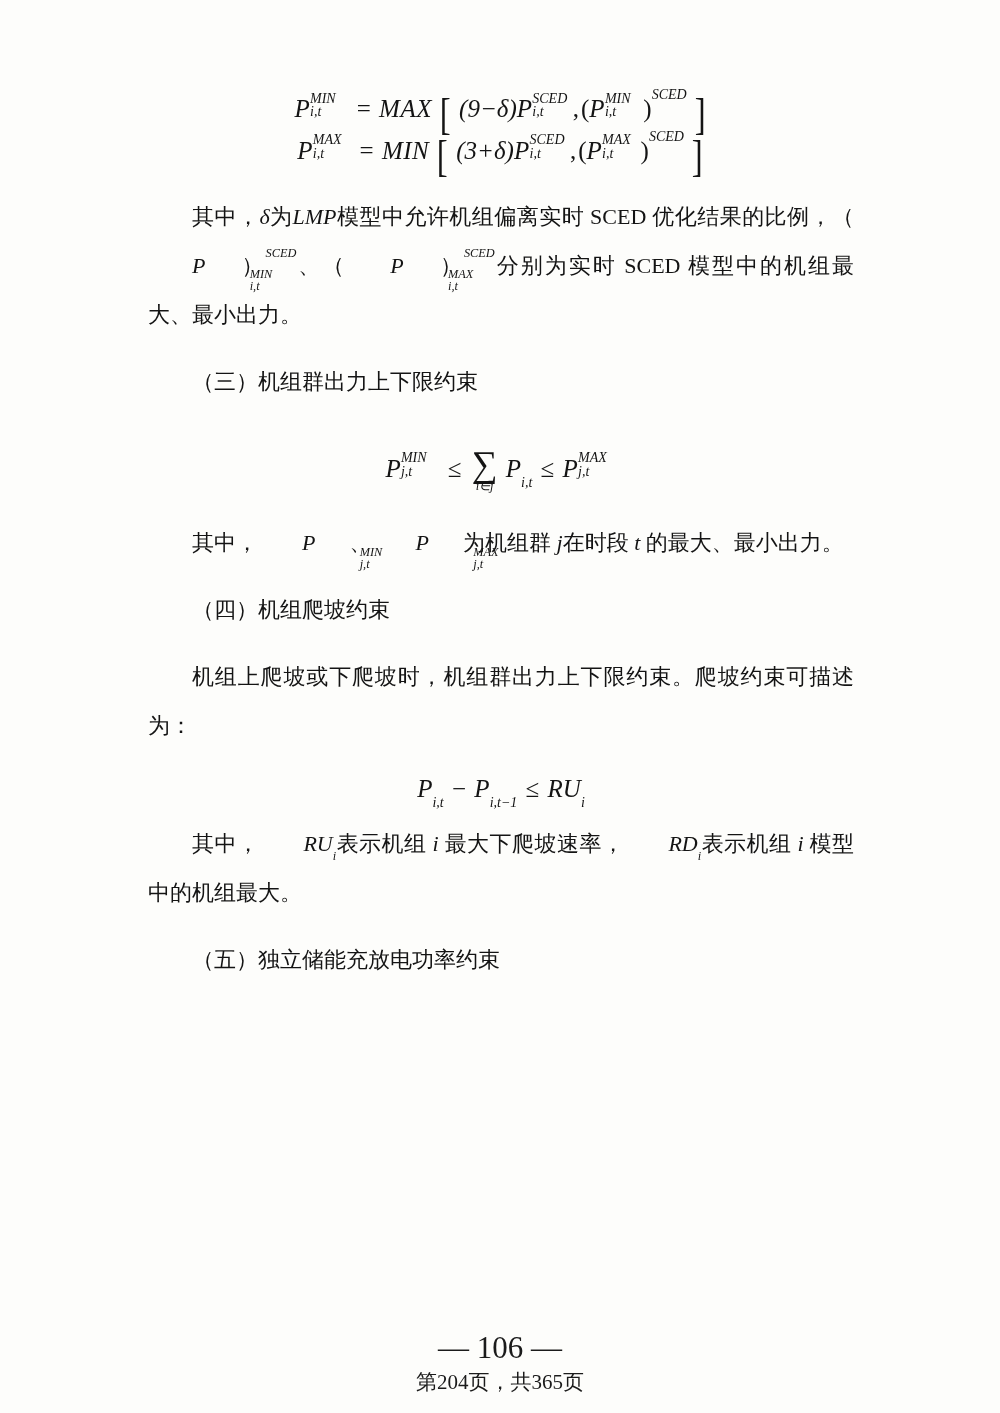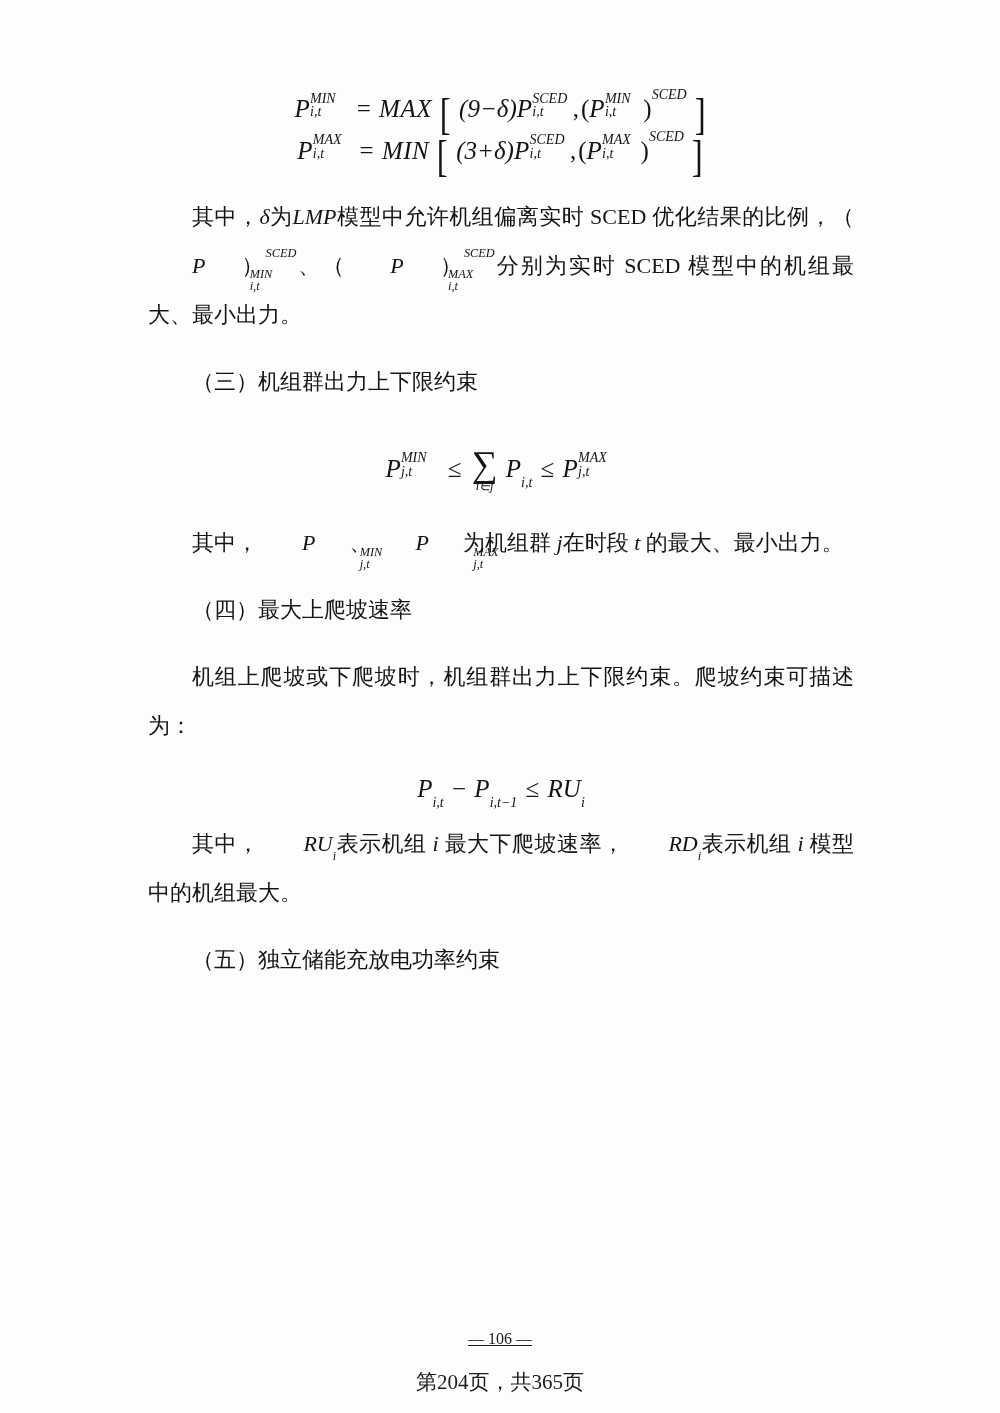--- a/index.html
+++ b/index.html
@@ -123,24 +123,23 @@
     font-family: "Liberation Serif", serif;
   }
 
   
   .pagenum {
     position: absolute;
     left: 0;
     right: 0;
     top: 1330px;
     text-align: center;
-    font-size: 16px;
+    font-size: 31px;
     color: #1b1b1b;
     font-family: "Liberation Serif", serif;
-    text-decoration: underline;
   }
   .footer-note {
     position: absolute;
     left: 0;
     right: 0;
     top: 1368px;
     text-align: center;
     font-size: 21px;
     color: #1b1b1b;
     font-family: "Liberation Serif", serif;
@@ -194,21 +193,21 @@
         <span class="var"><span>P</span><span class="stack"><sup>MAX</sup><sub>j,t</sub></span></span>
       </div>
     </div>
 
     <div class="gap-m"></div>
 
     <p class="cn indent"><span>其中，</span><span class="var"><span class="mi">P</span><span class="stack"><sup>MIN</sup><sub>j,t</sub></span></span><span>、</span><span class="var"><span class="mi">P</span><span class="stack"><sup>MAX</sup><sub>j,t</sub></span></span><span>为机组群</span> <span class="mi">j</span><span>在时段</span> <span class="mi">t</span> <span>的最大、最小出力。</span></p>
 
     <div class="gap-s"></div>
 
-    <p class="cn indent"><span>（四）最大上爬坡速率</span></p>
+    <p class="cn indent"><span>（四）机组爬坡约束</span></p>
 
     <div class="gap-s"></div>
 
     <p class="cn indent"><span>机组上爬坡或下爬坡时，机组群出力上下限约束。爬坡约束可描述为：</span></p>
 
     <div class="gap-m"></div>
 
     <div class="formula-block">
       <div class="formula-line">
         <span class="var"><span>P</span><sub class="s">i,t</sub></span>

